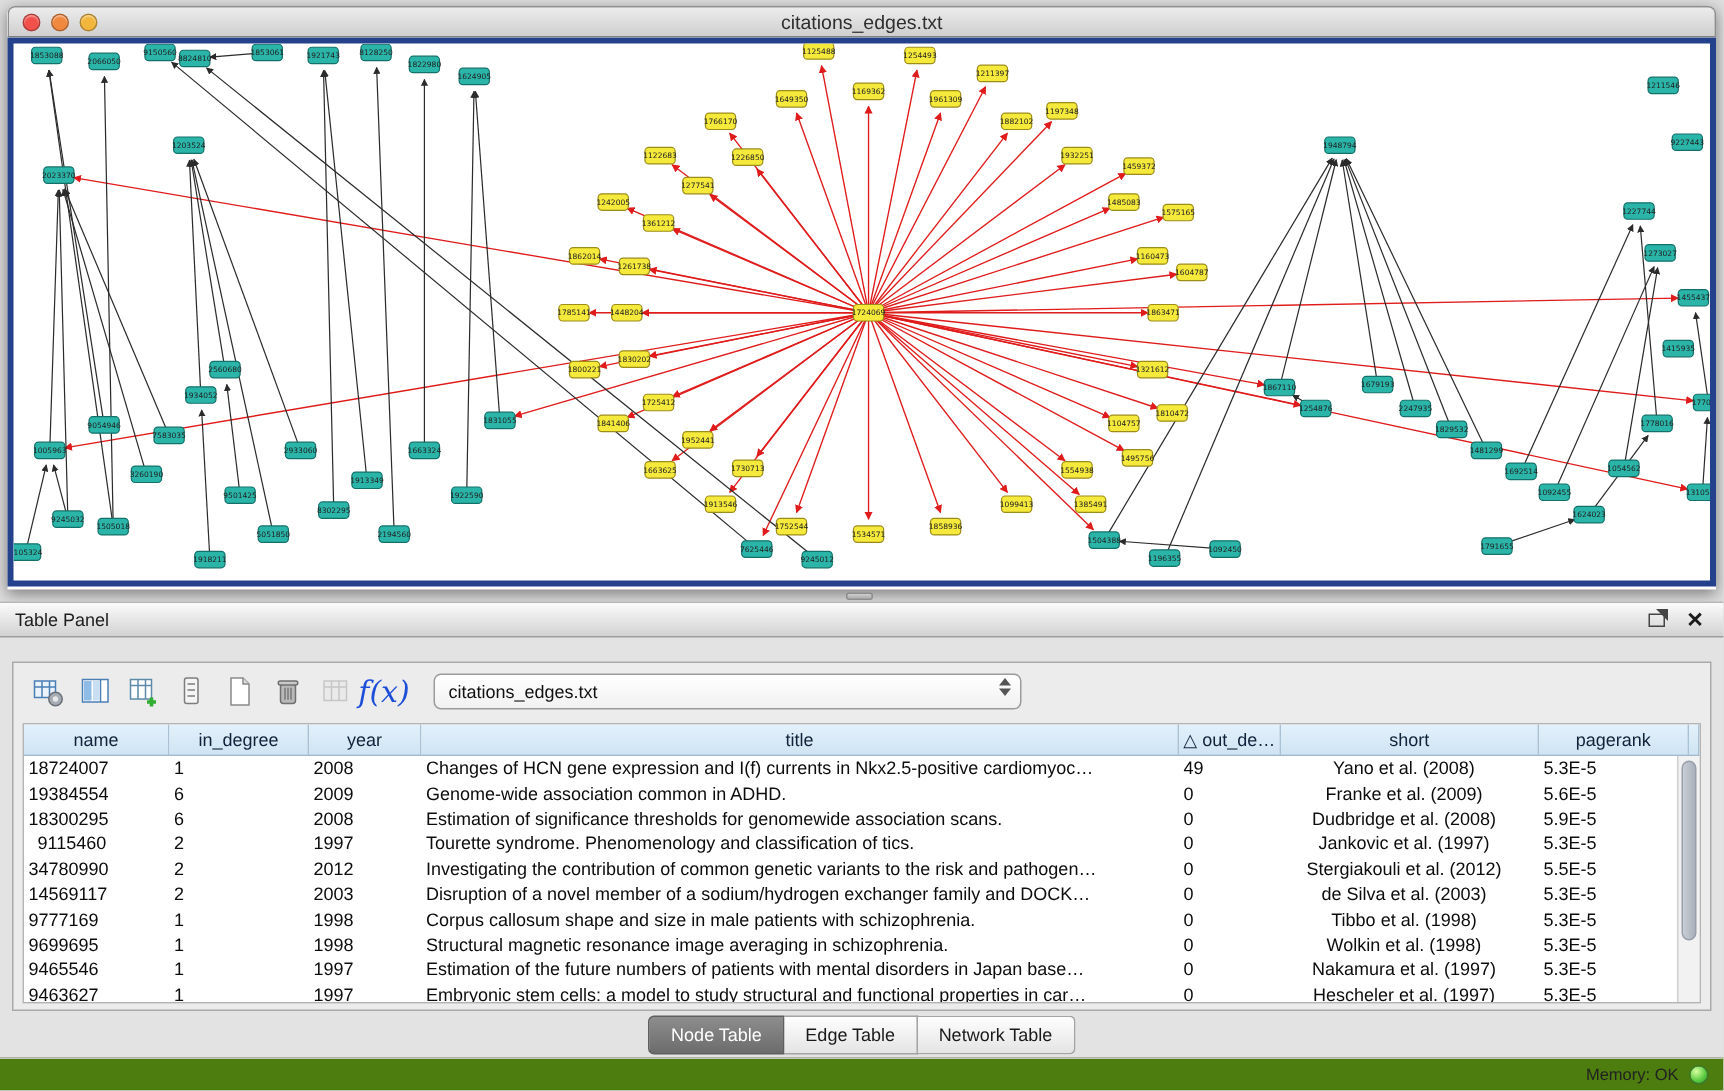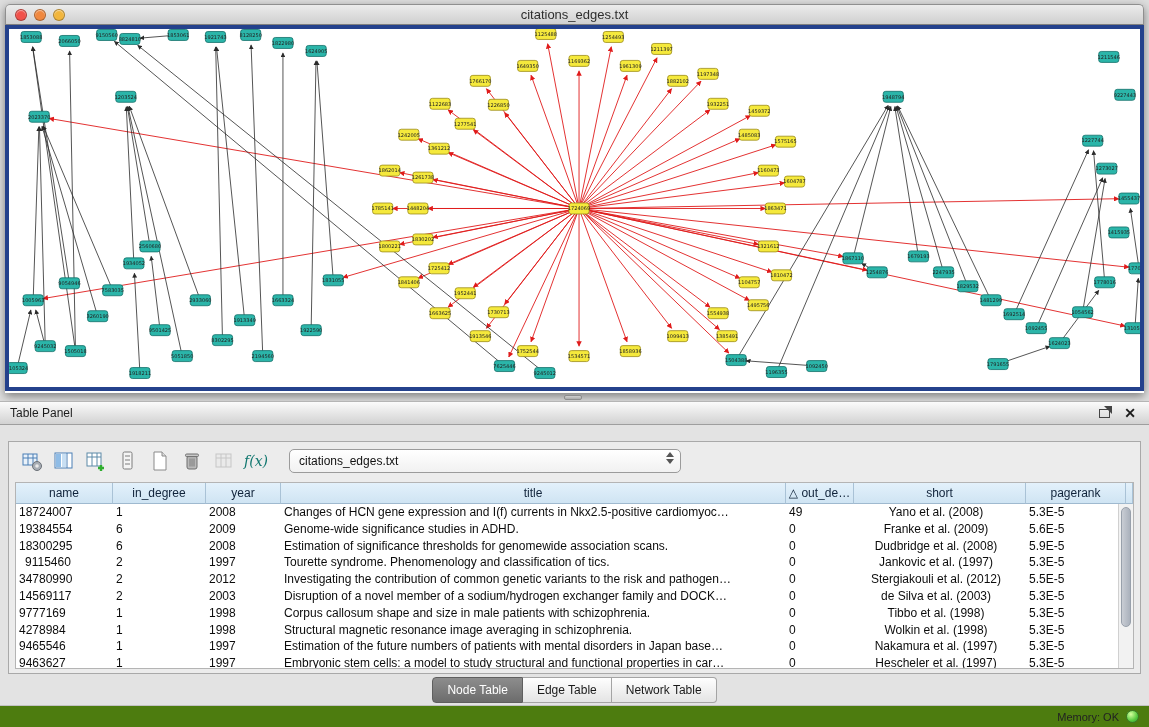--- a/index.html
+++ b/index.html
@@ -61,21 +61,21 @@
     border-left:4px solid transparent; border-bottom:4px solid transparent; border-top:4px solid #444; border-right:4px solid #444;}
   .close-glyph { font-size: 14px; font-weight: bold; color: #1b1b1b; line-height: 1; }
 
   .panel-content {
     position: absolute; left: 8px; right: 8px; top: 40px; height: 233px;
     border: 1px solid #a9a9a9; background: #ececec;
   }
   .toolbar { height: 38px; display: flex; align-items: center; padding: 0 10px; gap: 6px; }
   .toolbar-btn { width: 26px; height: 26px; display: flex; align-items: center; justify-content: center;
     border-radius: 4px; background: transparent; border: none; }
-  .fx { font-family: "DejaVu Serif", serif; font-style: italic; font-size: 14px; color: #0f766e; text-align: center; }
+  .fx { font-family: "DejaVu Serif", serif; font-style: italic; font-size: 20px; color: #1d4ed8; text-align: center; }
   .combo {
     margin-left: 14px; width: 392px; height: 24px; background: linear-gradient(#ffffff,#f1f1f1);
     border: 1px solid #9b9b9b; border-radius: 5px; display: flex; align-items: center;
     font-size: 12px; color: #111; padding-left: 9px; position: relative;
   }
   .combo-arrows { position: absolute; right: 6px; top: 2px; display: flex; flex-direction: column; gap: 2px; }
   .combo-arrows i { display:block; width:0; height:0; border-left:4px solid transparent; border-right:4px solid transparent; }
   .combo-arrows .up { border-bottom: 5px solid #555; }
   .combo-arrows .dn { border-top: 5px solid #555; }
 
@@ -746,21 +746,21 @@
             <div class="cell" style="width: 505px;">Changes of HCN gene expression and I(f) currents in Nkx2.5-positive cardiomyoc…</div>
             <div class="cell" style="width: 68px;">49</div>
             <div class="cell center" style="width: 172px;">Yano et al. (2008)</div>
             <div class="cell" style="width: 100px;">5.3E-5</div>
             <div class="cell fill"></div>
           </div>
           <div class="tr">
             <div class="cell" style="width: 97px;">19384554</div>
             <div class="cell" style="width: 93px;">6</div>
             <div class="cell" style="width: 75px;">2009</div>
-            <div class="cell" style="width: 505px;">Genome-wide significance studies in ADHD.</div>
+            <div class="cell" style="width: 505px;">Genome-wide association common in ADHD.</div>
             <div class="cell" style="width: 68px;">0</div>
             <div class="cell center" style="width: 172px;">Franke et al. (2009)</div>
             <div class="cell" style="width: 100px;">5.6E-5</div>
             <div class="cell fill"></div>
           </div>
           <div class="tr">
             <div class="cell" style="width: 97px;">18300295</div>
             <div class="cell" style="width: 93px;">6</div>
             <div class="cell" style="width: 75px;">2008</div>
             <div class="cell" style="width: 505px;">Estimation of significance thresholds for genomewide association scans.</div>
@@ -803,21 +803,21 @@
             <div class="cell" style="width: 97px;">9777169</div>
             <div class="cell" style="width: 93px;">1</div>
             <div class="cell" style="width: 75px;">1998</div>
             <div class="cell" style="width: 505px;">Corpus callosum shape and size in male patients with schizophrenia.</div>
             <div class="cell" style="width: 68px;">0</div>
             <div class="cell center" style="width: 172px;">Tibbo et al. (1998)</div>
             <div class="cell" style="width: 100px;">5.3E-5</div>
             <div class="cell fill"></div>
           </div>
           <div class="tr">
-            <div class="cell" style="width: 97px;">4278984</div>
+            <div class="cell" style="width: 97px;">9699695</div>
             <div class="cell" style="width: 93px;">1</div>
             <div class="cell" style="width: 75px;">1998</div>
             <div class="cell" style="width: 505px;">Structural magnetic resonance image averaging in schizophrenia.</div>
             <div class="cell" style="width: 68px;">0</div>
             <div class="cell center" style="width: 172px;">Wolkin et al. (1998)</div>
             <div class="cell" style="width: 100px;">5.3E-5</div>
             <div class="cell fill"></div>
           </div>
           <div class="tr">
             <div class="cell" style="width: 97px;">9465546</div>

